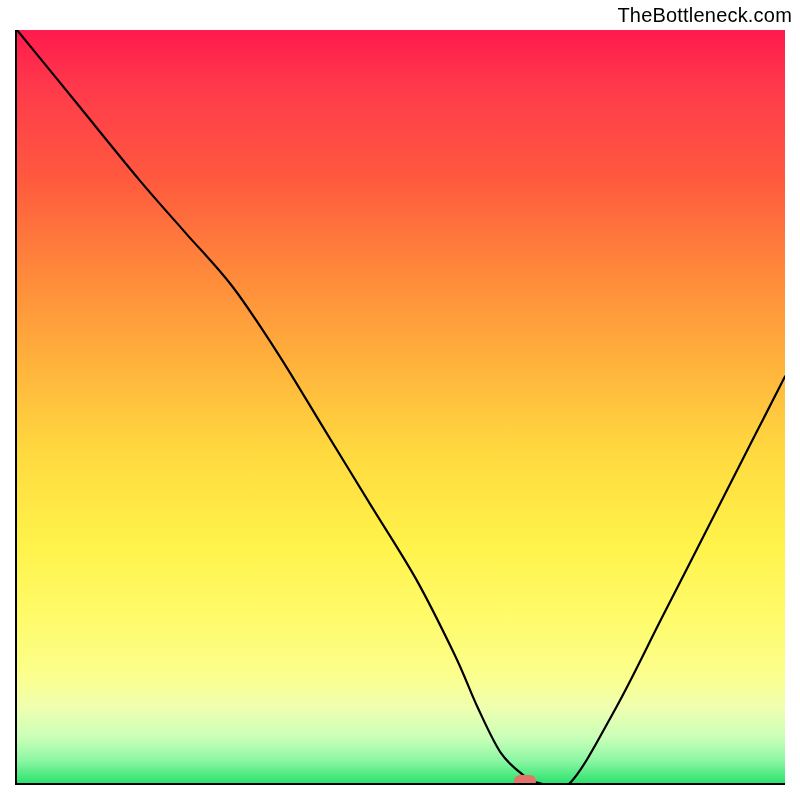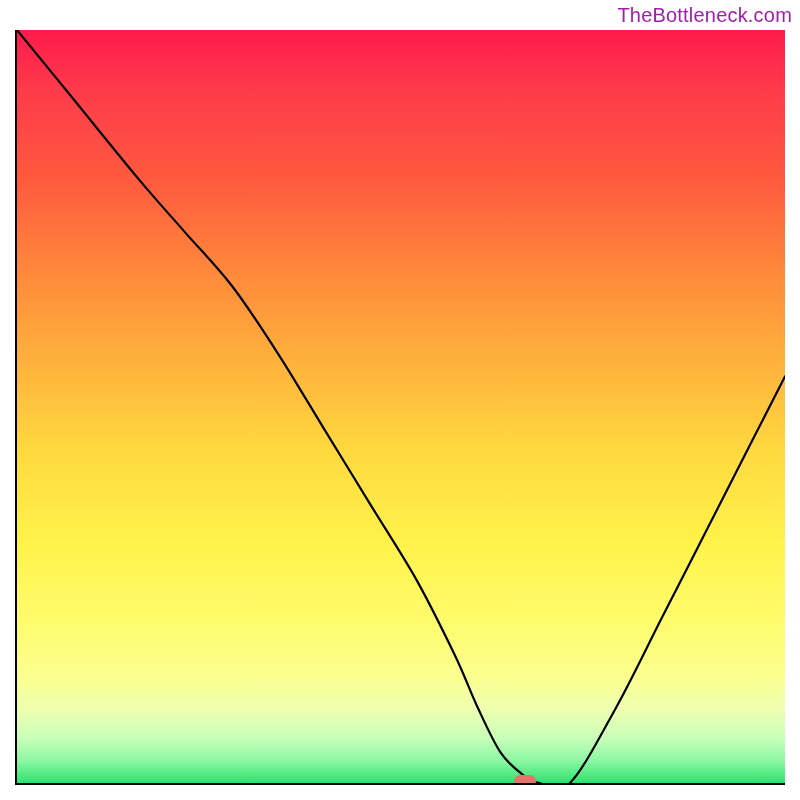--- a/index.html
+++ b/index.html
@@ -58,21 +58,21 @@
     border-radius: 6px;
     background: #e2746c;
     transform: translate(-50%, -50%);
   }
   .watermark {
     position: absolute;
     top: 4px;
     right: 8px;
     font-family: Arial, Helvetica, sans-serif;
     font-size: 20px;
-    color: #a21caf;
+    color: #000000;
     letter-spacing: 0.2px;
   }
 </style>
 </head>
 <body>
 
 <div class="chart-container">
 
   <div class="watermark">TheBottleneck.com</div>
 

